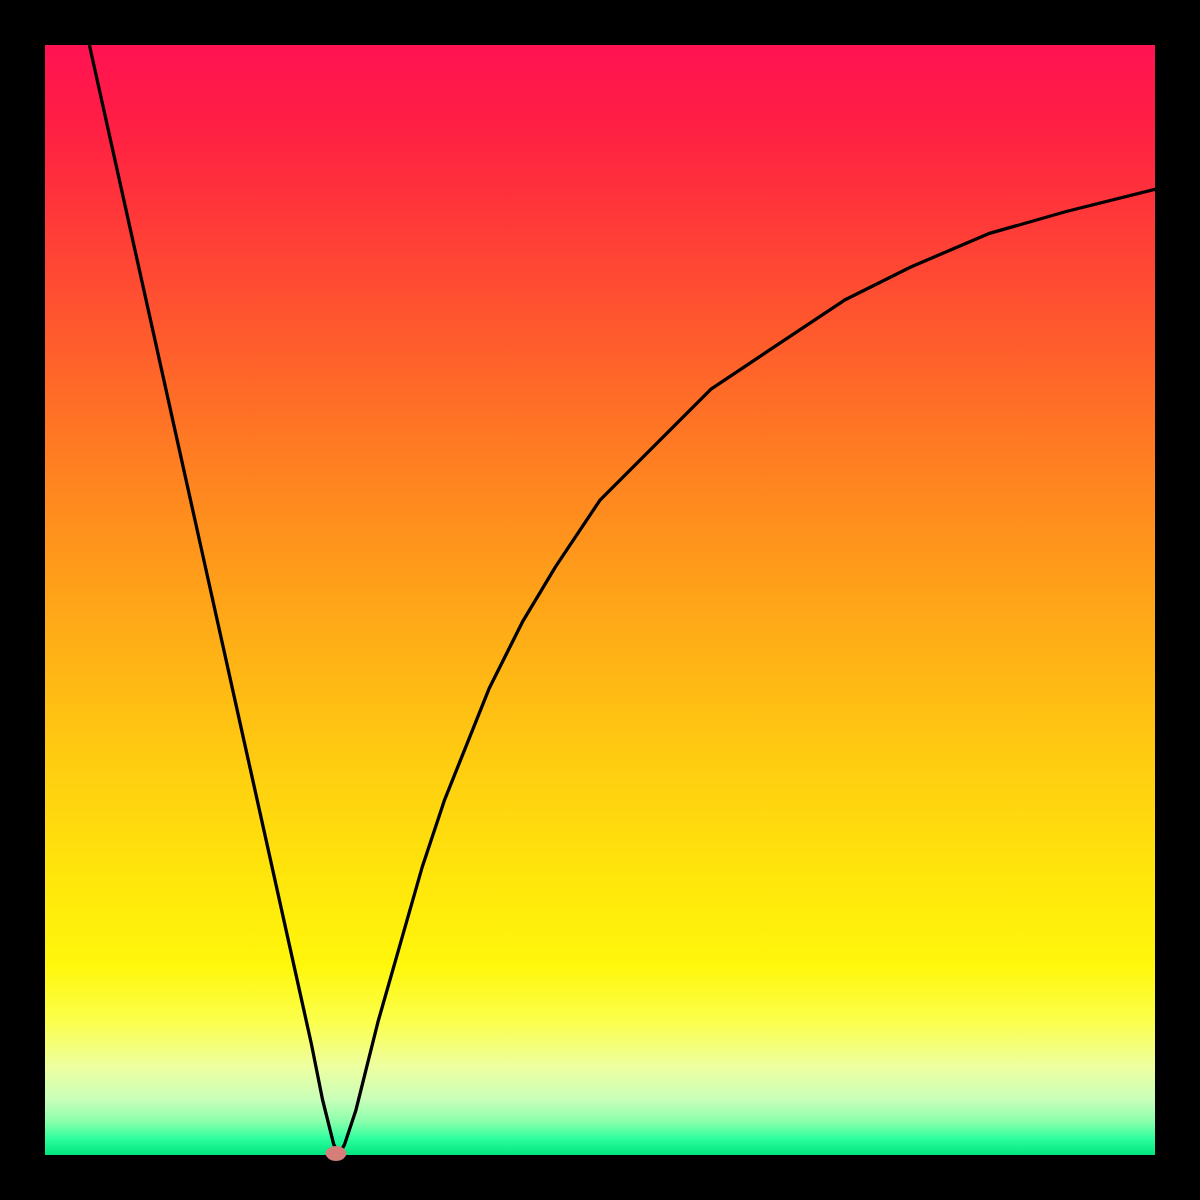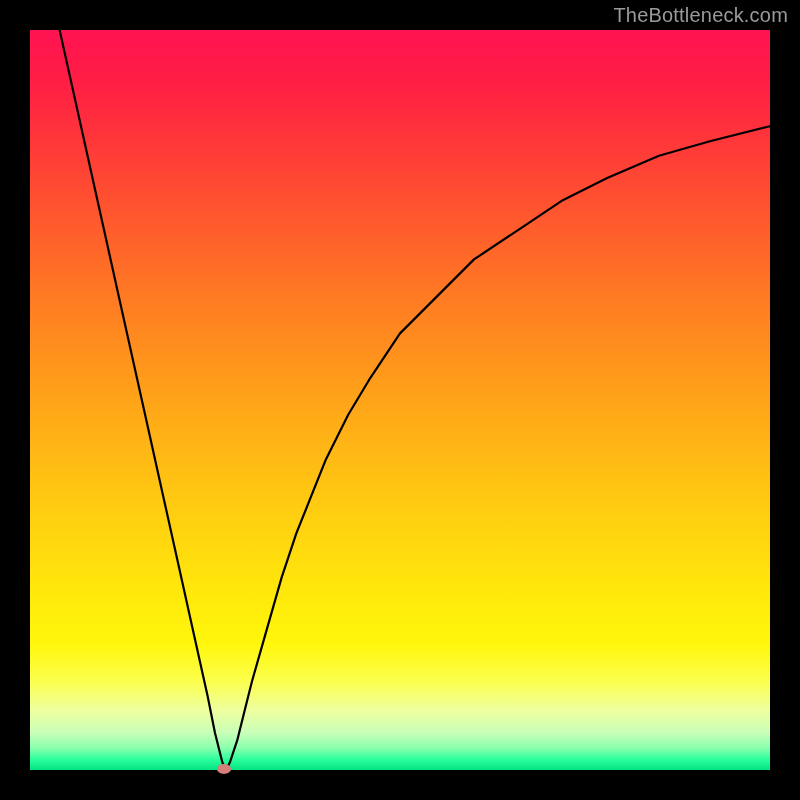--- a/index.html
+++ b/index.html
@@ -65,20 +65,19 @@
     height: 10px;
     background: #d67f7a;
     border-radius: 50%;
     transform: translate(-50%, -50%);
   }
 </style>
 </head>
 <body>
 
 <div class="frame">
-  <div class="watermark">TheBottleneck.com</div>
   <div class="plot-area">
     <svg class="curve" viewBox="0 0 740 740" preserveAspectRatio="none">
       <path id="curve-path" d="M29.60 0.00 L44.40 66.60 L59.20 133.20 L74.00 199.80 L88.80 266.40 L103.60 333.00 L118.40 399.60 L133.20 466.20 L148.00 532.80 L162.80 599.40 L177.60 666.00 L185.00 703.00 L192.40 732.60 L196.10 740.00 L196.10 740.00 L199.80 732.60 L207.20 710.40 L214.60 680.80 L222.00 651.20 L236.80 599.40 L251.60 547.60 L266.40 503.20 L281.20 466.20 L296.00 429.20 L318.20 384.80 L340.40 347.80 L370.00 303.40 L407.00 266.40 L444.00 229.40 L488.40 199.80 L532.80 170.20 L577.20 148.00 L629.00 125.80 L680.80 111.00 L740.00 96.20 " fill="none" stroke="#000" stroke-width="2.2" stroke-linejoin="round" stroke-linecap="round"></path>
     </svg>
     <div id="marker" class="marker" style="left: 193.88px; top: 738.52px; background: rgb(214, 127, 122);"></div>
   </div>
 </div>
 
 </body></html>

